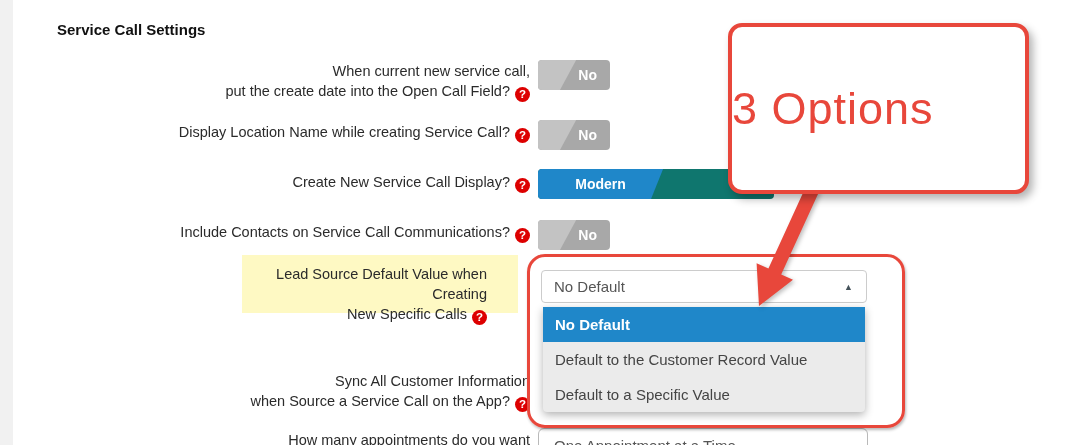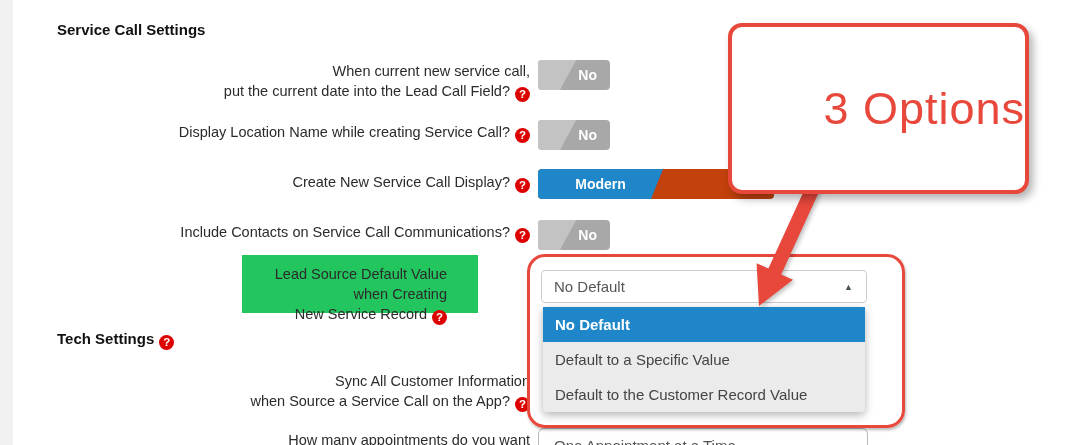--- a/index.html
+++ b/index.html
@@ -24,33 +24,33 @@
   .lbl-row4{top:222px;}
   .lbl-sync{top:371px;}
   .lbl-appt{top:430px;}
 
   
   .help{display:inline-block;width:15px;height:15px;border-radius:50%;
         background:#dd0000;color:#fff;font-size:11.5px;font-weight:bold;
         line-height:15px;text-align:center;margin-left:5px;transform:translateY(2px);}
 
   
-  .highlight-label{position:absolute;left:242px;top:255px;width:236px;height:58px;
-        background:#22c55e;text-align:right;font-size:14.5px;color:#2b2b2b;
+  .highlight-label{position:absolute;left:242px;top:255px;width:276px;height:58px;
+        background:#fef9c3;text-align:right;font-size:14.5px;color:#2b2b2b;
         line-height:20px;padding-top:9px;box-sizing:border-box;padding-right:31px;}
 
   
   .toggle{position:absolute;height:30px;border-radius:4px;overflow:hidden;cursor:pointer;}
   .toggle-no{left:538px;width:72px;background:#a8a8a8;}
   .tg-1{top:60px;} .tg-2{top:120px;} .tg-4{top:220px;}
   .toggle-no .lite{position:absolute;inset:0;background:#c3c3c3;
         clip-path:polygon(0 0,53% 0,30.5% 100%,0 100%);}
   .toggle-no .tglabel{position:absolute;left:38%;width:62%;text-align:center;
         line-height:30px;color:#fff;font-weight:bold;font-size:14px;}
-  .toggle-modern{left:538px;top:169px;width:236px;background:#c2410c;}
+  .toggle-modern{left:538px;top:169px;width:236px;background:#0f766e;}
   .toggle-modern .bluepart{position:absolute;inset:0;background:#1f87c9;
         clip-path:polygon(0 0,53% 0,47.9% 100%,0 100%);}
   .toggle-modern .tglabel{position:absolute;left:0;width:125px;text-align:center;
         line-height:30px;color:#fff;font-weight:bold;font-size:14px;}
 
   
   .select-box{position:absolute;left:541px;top:270px;width:326px;height:33px;
         background:#fff;border:1px solid #ccc;border-radius:4px;box-sizing:border-box;cursor:pointer;}
   .select-box .sel-text{position:absolute;left:12px;top:0;line-height:31px;font-size:15px;color:#555;}
   .select-box .caret{position:absolute;right:13px;top:10px;font-size:9px;color:#44525a;line-height:12px;}
@@ -68,57 +68,57 @@
 
   
   .anno-rect{position:absolute;left:527px;top:254px;width:372px;height:168px;
         border:3px solid #e8473b;border-radius:18px;
         box-shadow:1px 2px 3px rgba(0,0,0,0.28);z-index:4;pointer-events:none;}
 
   
   .callout{position:absolute;left:728px;top:23px;width:293px;height:163px;
         background:#fff;border:4px solid #e8473b;border-radius:14px;
         box-shadow:4px 5px 8px rgba(0,0,0,0.30);z-index:6;
-        display:flex;align-items:center;justify-content:flex-end;}
+        display:flex;align-items:center;justify-content:flex-start;}
   .callout .callout-text{color:#e8473b;font-size:45px;letter-spacing:1px;}
 
   .arrow-overlay{position:absolute;left:0;top:0;z-index:5;pointer-events:none;
         filter:drop-shadow(2px 2px 2px rgba(0,0,0,0.25));}
 </style>
 </head>
 <body>
 
 <div class="stage">
 
   <div class="left-strip"></div>
 
   <div class="section-heading hd-service">
     <span class="hd">Service Call Settings</span>
   </div>
 
   <div class="lbl lbl-row1">
     <span>When current new service call,</span><br>
-    <span>put the current date into the Lead Call Field?</span><span class="help">?</span>
+    <span>put the create date into the Open Call Field?</span><span class="help">?</span>
   </div>
 
   <div class="lbl lbl-row2">
     <span>Display Location Name while creating Service Call?</span><span class="help">?</span>
   </div>
 
   <div class="lbl lbl-row4">
     <span>Include Contacts on Service Call Communications?</span><span class="help">?</span>
   </div>
 
   <div class="lbl lbl-row3">
     <span>Create New Service Call Display?</span><span class="help">?</span>
   </div>
 
   <div class="highlight-label">
     <span>Lead Source Default Value when Creating</span><br>
-    <span>New Service Record</span><span class="help">?</span>
+    <span>New Specific Calls</span><span class="help">?</span>
   </div>
 
   <div class="toggle toggle-no tg-1">
     <span class="lite"></span>
     <span class="tglabel">No</span>
   </div>
   <div class="toggle toggle-no tg-2">
     <span class="lite"></span>
     <span class="tglabel">No</span>
   </div>
@@ -131,27 +131,24 @@
     <span class="tglabel">No</span>
   </div>
 
   <div class="select-box">
     <span class="sel-text">No Default</span>
     <span class="caret">▲</span>
   </div>
 
   <div class="option-list">
     <div class="option active">No Default</div>
+    <div class="option">Default to the Customer Record Value</div>
     <div class="option">Default to a Specific Value</div>
-    <div class="option">Default to the Customer Record Value</div>
   </div>
 
-  <div class="section-heading hd-tech">
-    <span class="hd">Tech Settings</span><span class="help">?</span>
-  </div>
 
   <div class="lbl lbl-sync">
     <span>Sync All Customer Information</span><br>
     <span>when Source a Service Call on the App?</span><span class="help">?</span>
   </div>
 
   <div class="lbl lbl-appt">
     <span>How many appointments do you want</span>
   </div>
 

